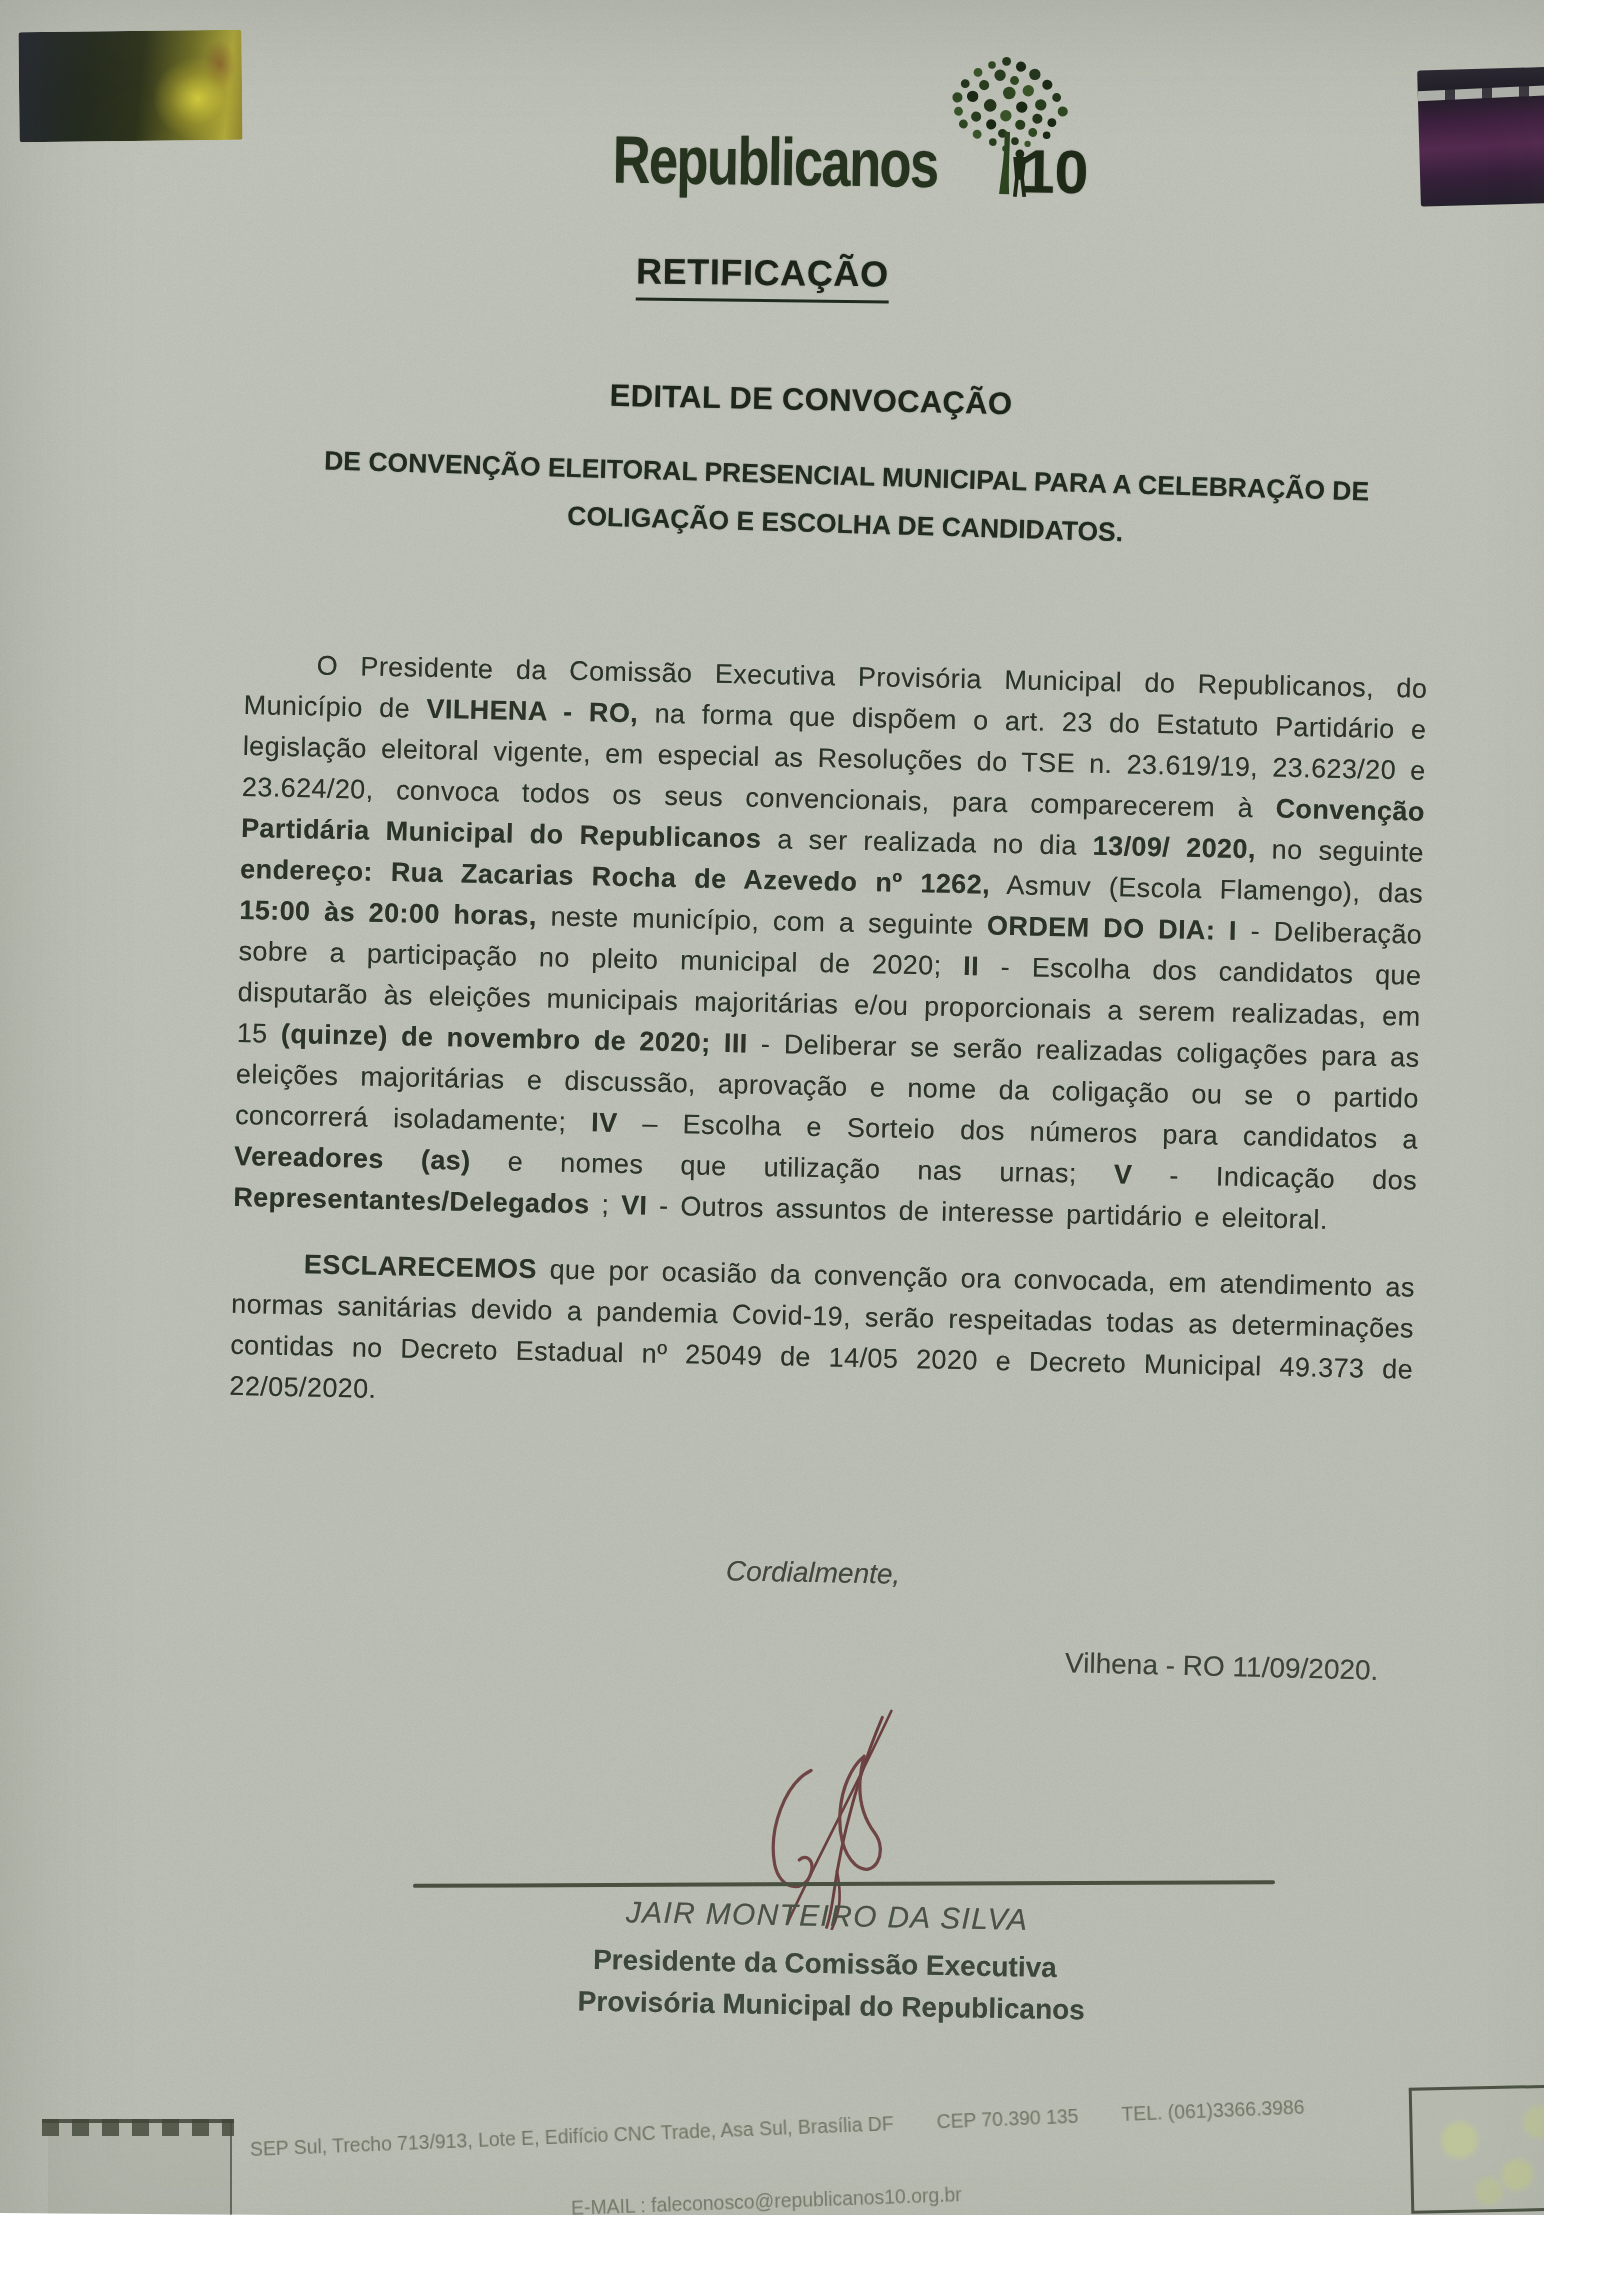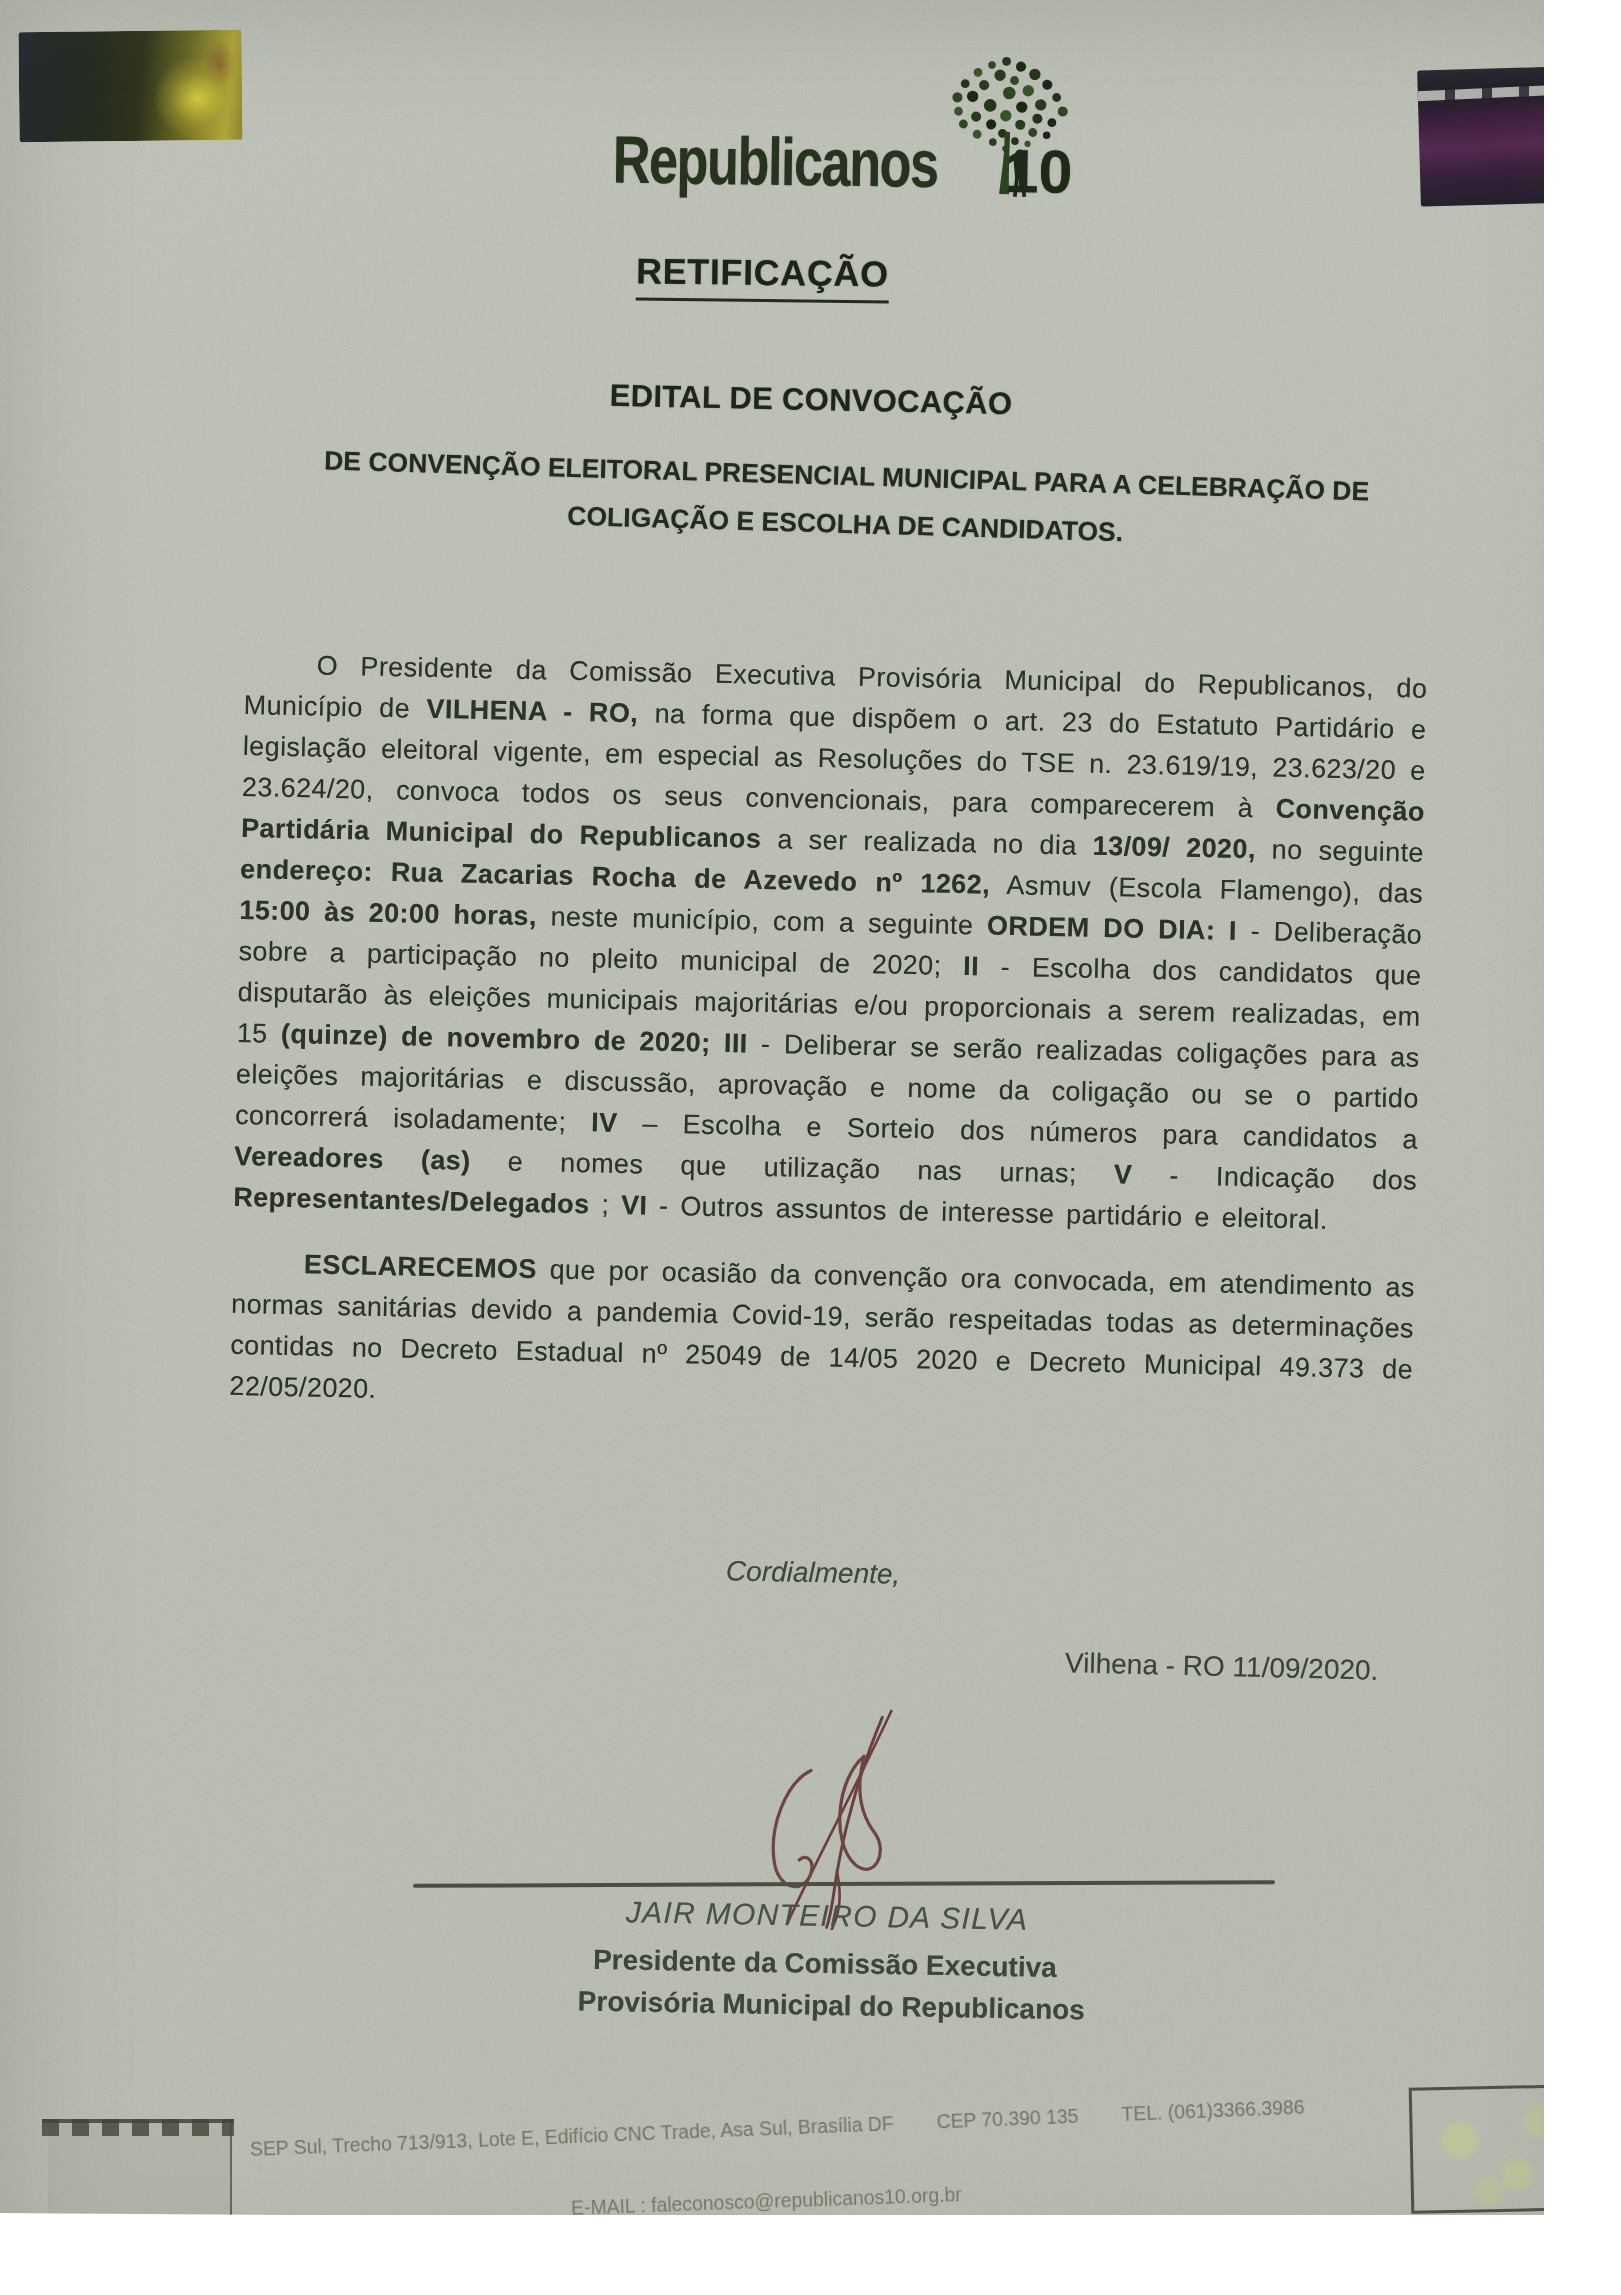--- a/index.html
+++ b/index.html
@@ -58,21 +58,21 @@
   }
   
   .logo{position:absolute;left:613px;top:97px;width:491px;height:107px;transform:rotate(.8deg);}
   .logo-text{
     position:absolute;left:0;bottom:2.6px;font-size:67px;font-weight:700;color:#26341f;
     letter-spacing:-1.9px;transform:scaleX(.78);transform-origin:left bottom;white-space:nowrap;
     text-shadow:0 0 1.3px rgba(38,52,31,.55);
   }
   .logo-tree{position:absolute;left:326px;top:-46px;width:139px;height:150px;}
   .logo-number{
-    position:absolute;left:392px;bottom:0;font-size:61px;font-weight:700;color:#1f2918;
+    position:absolute;left:408px;bottom:0;font-size:61px;font-weight:700;color:#1f2918;
     text-shadow:0 0 1.3px rgba(31,41,24,.55);
   }
   
   .title{
     position:absolute;left:636px;top:252px;font-size:36px;font-weight:700;color:#1c241a;
     letter-spacing:0.6px;border-bottom:3.9px solid #212a1e;padding-bottom:4.5px;transform:rotate(.7deg);
     text-shadow:0 0 1.3px rgba(28,36,26,.5);
   }
   .heading{
     position:absolute;left:50%;top:382px;transform:translateX(-50%) rotate(1.2deg);

